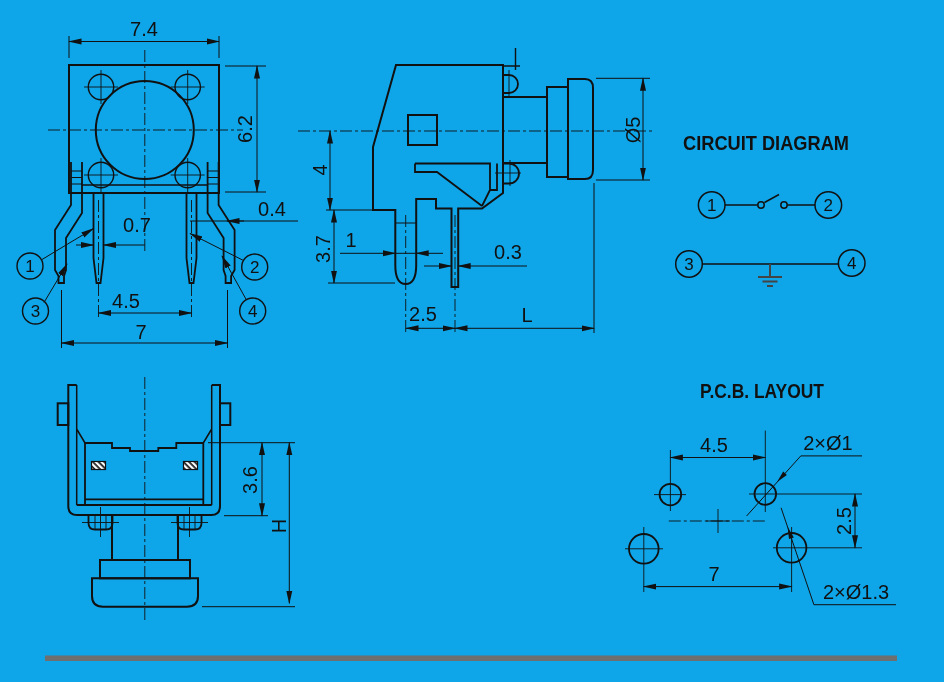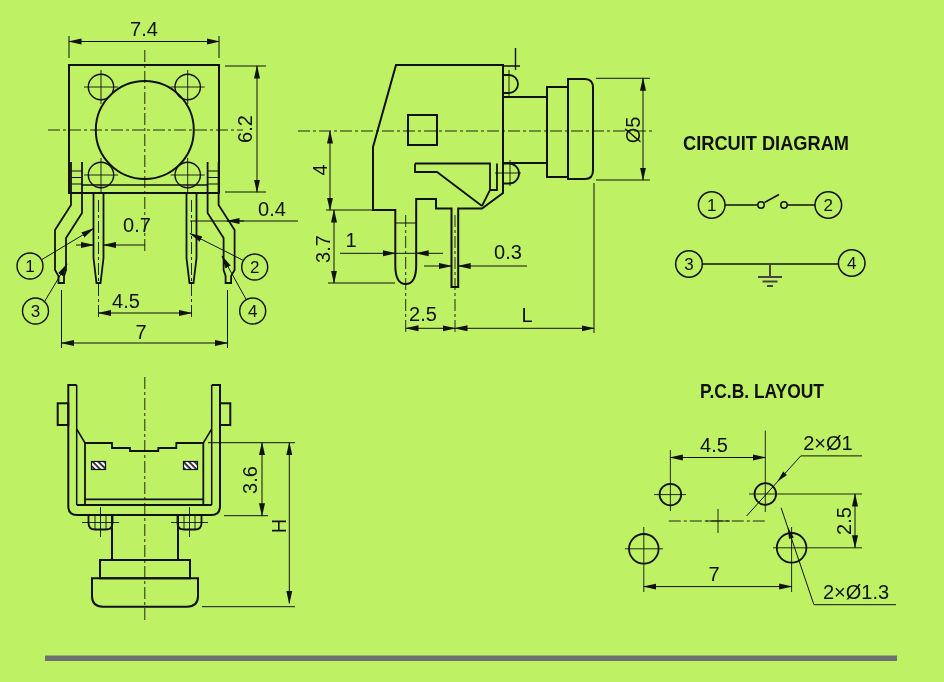--- a/index.html
+++ b/index.html
@@ -1,16 +1,16 @@
 <!DOCTYPE html>
 <html><head>
 <meta charset="utf-8">
 <style>
   html,body{margin:0;padding:0;background:#ffffff;}
-  .page{width:944px;height:682px;position:relative;background:#bef264;overflow:hidden;
+  .page{width:944px;height:682px;position:relative;background:#0ea5e9;overflow:hidden;
         font-family:"Liberation Sans", sans-serif;}
   svg{display:block;}
   text{fill:#111;}
   .dim{font-size:20px;}
   .callout-num{font-size:17px;}
   .title{font-size:21px;font-weight:bold;letter-spacing:0px;}
 </style>
 </head>
 <body>
 

